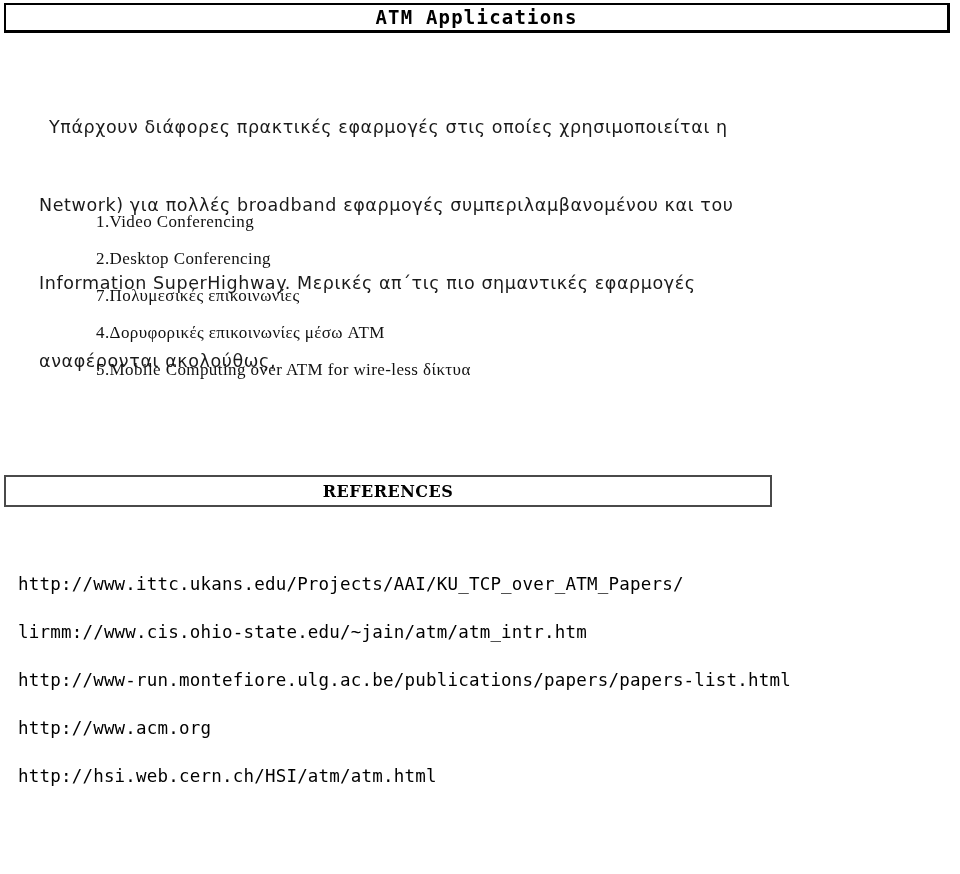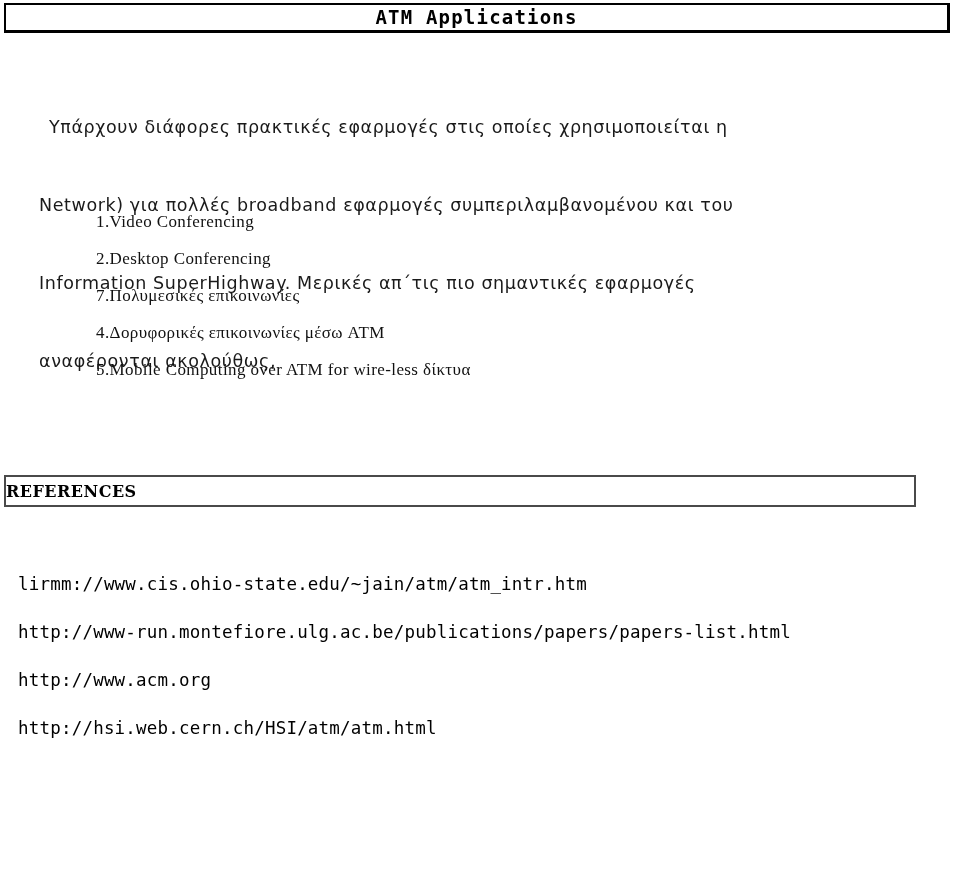--- a/index.html
+++ b/index.html
@@ -82,28 +82,28 @@
     letter-spacing: 0.4px;
     white-space: pre;
     color: #111111;
   }
 
   
   .refs-banner {
     position: absolute;
     left: 4px;
     top: 475px;
-    width: 912px;
+    width: 768px;
     height: 32px;
     box-sizing: border-box;
     border: 2px solid #4a4a4a;
     background: #ffffff;
     display: flex;
     align-items: center;
-    justify-content: flex-start;
+    justify-content: center;
   }
   .refs-text {
     font-family: "DejaVu Serif", "Liberation Serif", serif;
     font-weight: bold;
     font-size: 16px;
     letter-spacing: 0.5px;
     color: #000000;
   }
 
   
@@ -143,17 +143,18 @@
   <div class="item">7.Πολυμεσικές επικοινωνίες</div>
   <div class="item">4.Δορυφορικές επικοινωνίες μέσω ATM</div>
   <div class="item">5.Mobile Computing over ATM for wire-less δίκτυα</div>
 </div>
 
 <div class="refs-banner">
   <span class="refs-text">REFERENCES</span>
 </div>
 
 <div class="url-list">
+  <div class="url-line">http://www.ittc.ukans.edu/Projects/AAI/KU_TCP_over_ATM_Papers/</div>
   <div class="url-line">lirmm://www.cis.ohio-state.edu/~jain/atm/atm_intr.htm</div>
   <div class="url-line">http://www-run.montefiore.ulg.ac.be/publications/papers/papers-list.html</div>
   <div class="url-line">http://www.acm.org</div>
   <div class="url-line">http://hsi.web.cern.ch/HSI/atm/atm.html</div>
 </div>
 
 </body></html>

